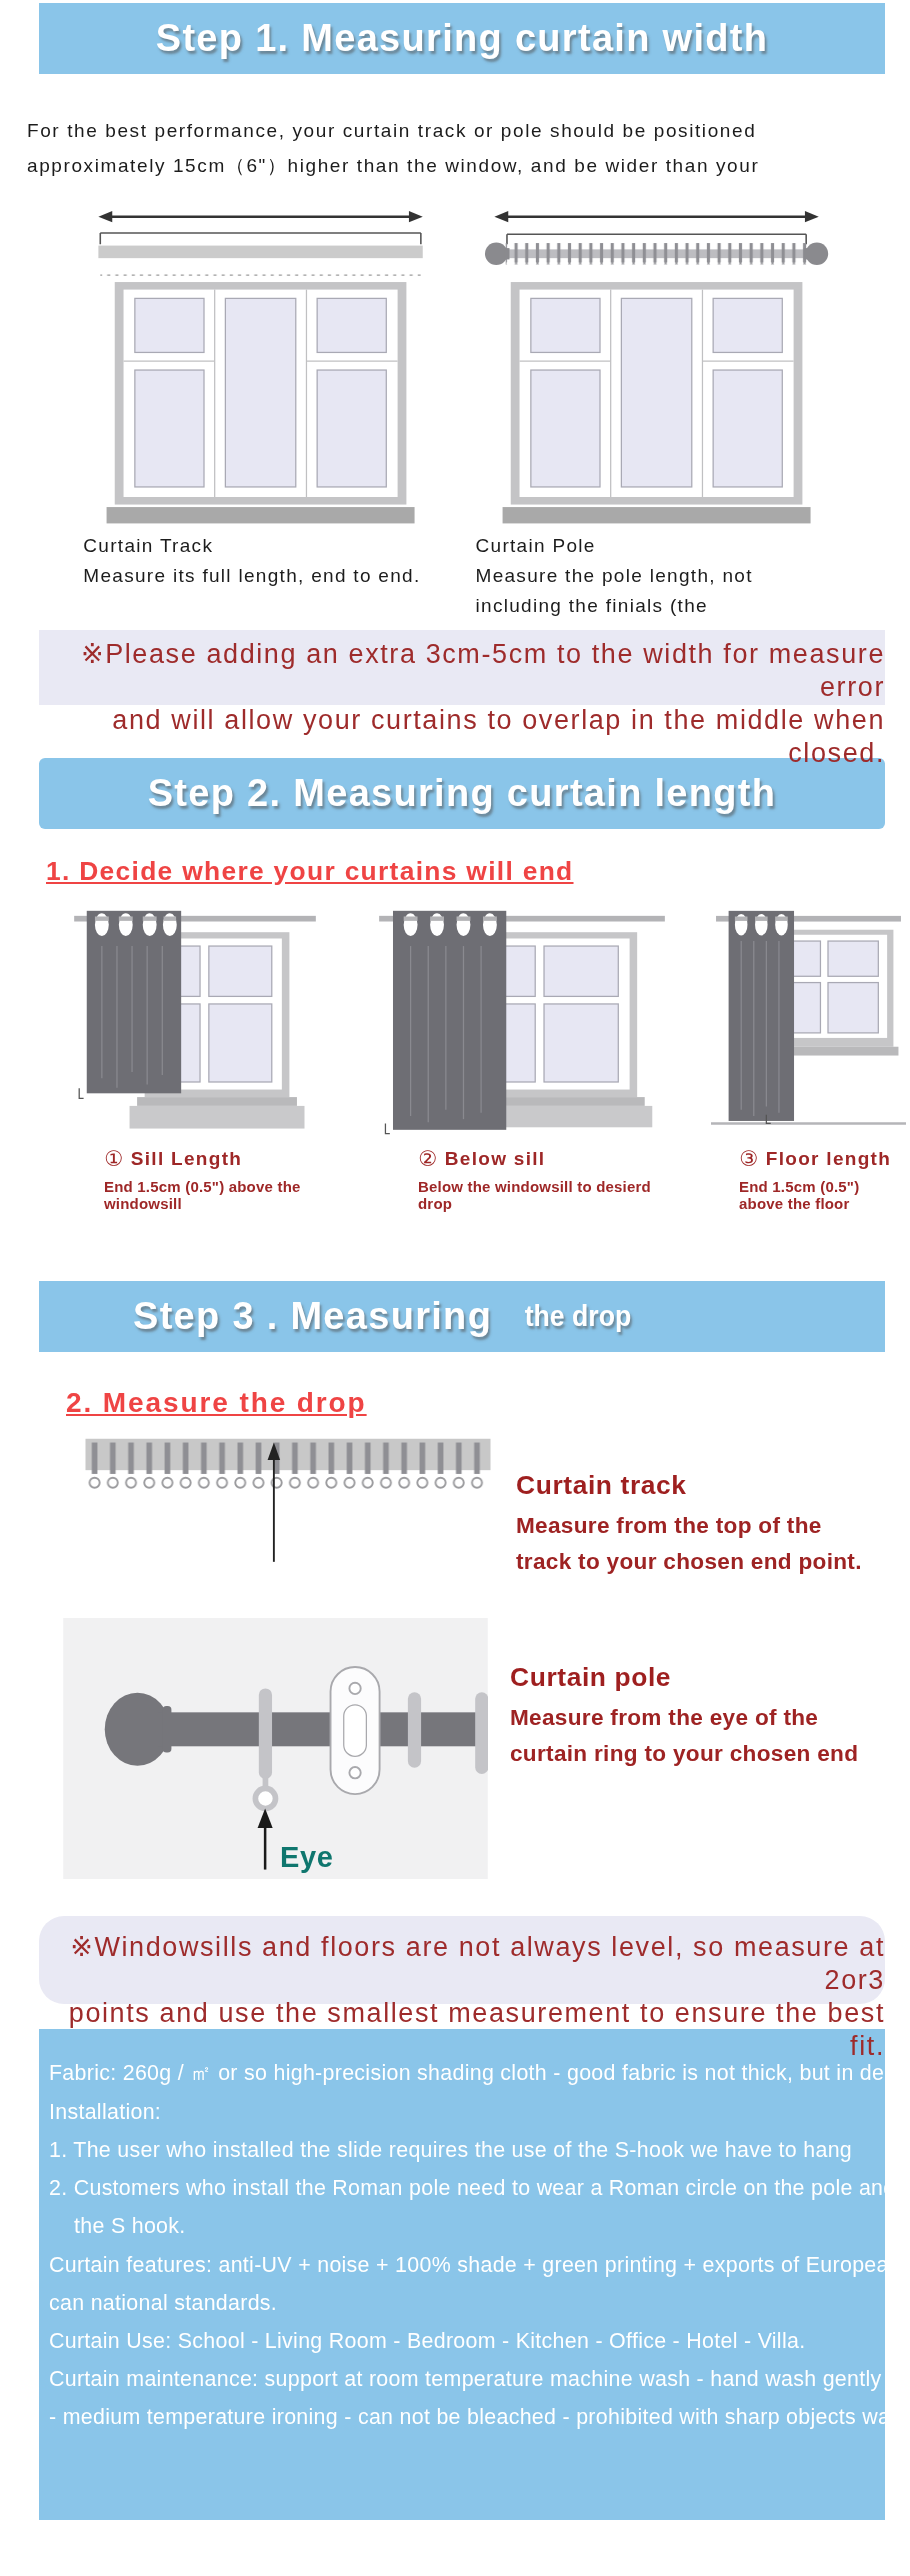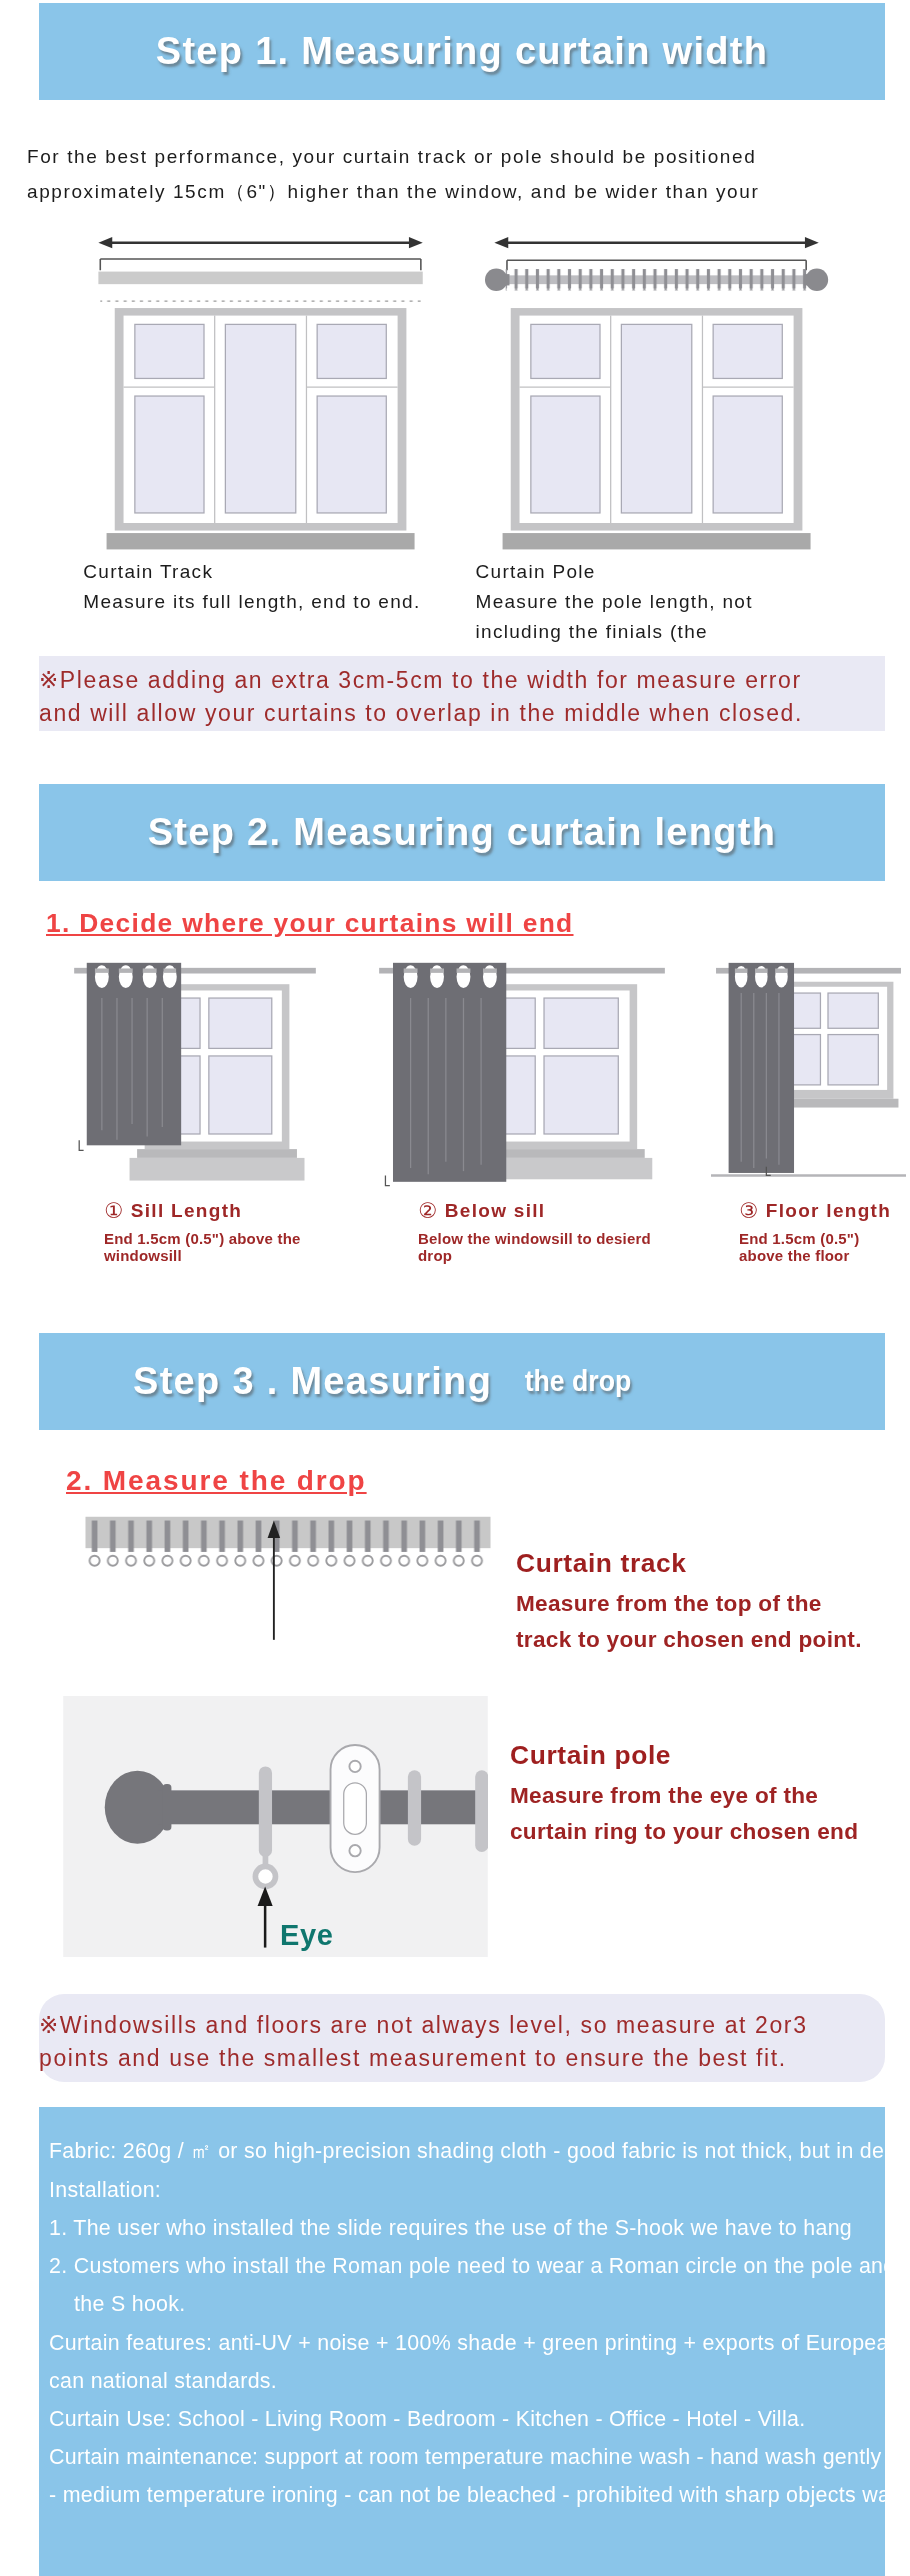--- a/index.html
+++ b/index.html
@@ -6,21 +6,21 @@
   html,body { margin:0; padding:0; background:#ffffff; }
   body {
     width:910px; height:2576px; overflow:hidden; position:relative;
     font-family:"Liberation Sans","DejaVu Sans",sans-serif;
     -webkit-font-smoothing:antialiased;
   }
   .band { margin-left:39px; width:846px; }
 
   
   .banner {
-    height:97px; background:#8AC5E9; color:#ffffff;
+    height:71px; background:#8AC5E9; color:#ffffff;
     display:flex; align-items:center; justify-content:center;
     font-size:38px; font-weight:bold; letter-spacing:1.3px;
     text-shadow:1.9px 2.5px 2.5px rgba(80,80,80,0.55);
   }
   .banner.left-align { justify-content:flex-start; padding-left:94px;gap:10px; }
   .banner .sub { font-size:29px; letter-spacing:0; margin-left:17.6px; transform:scaleX(0.92); }
 
   
   .intro {
     margin-top:39px; padding-left:27px; font-size:19px; line-height:35px;
@@ -30,22 +30,22 @@
   
   .diag-row { display:flex; margin-left:72px; margin-top:15.7px; gap:22px; }
   .diag-row svg { display:block; }
 
   .cap-row { display:flex; margin-left:72px; margin-top:5px; }
   .caption { width:374px; padding-left:11.3px; font-size:19px; line-height:30px; color:#1c1c1c; letter-spacing:1.3px; }
   .caption + .caption { margin-left:22px; padding-left:7.5px; }
 
   
   .note {
-    background:#E9E9F4; color:#9E2B2B; text-align:left;
-    font-size:23px; line-height:33px; letter-spacing:1.6px;
+    background:#E9E9F4; color:#9E2B2B; text-align:right;
+    font-size:27px; line-height:33px; letter-spacing:1.6px;
     padding-top:8.2px; height:75px; margin-top:9.4px;
   }
   .note.second { height:88px; padding-top:15px;border-radius:25px; }
 
   
   .h-black { font-weight:bold; color:#ef4444; letter-spacing:1.3px;text-decoration:underline; }
   .heading1 { margin-top:26.4px; padding-left:46px; font-size:26.4px; }
   .heading2 { margin-top:35px; padding-left:66px; font-size:28px; letter-spacing:1.9px; }
 
   
@@ -171,21 +171,21 @@
       <div>Measure the pole length, not</div>
       <div>including the finials (the</div>
     </div>
   </div>
 
   <div class="note band">
     <div>※Please adding an extra 3cm-5cm to the width for measure error</div>
     <div>and will allow your curtains to overlap in the middle when closed.</div>
   </div>
 
-  <div class="banner band" style="margin-top:53px;">
+  <div class="banner band" style="margin-top:53px;border-radius:6px;">
     <span>Step 2. Measuring curtain length</span>
   </div>
 
   <div class="h-black heading1">1. Decide where your curtains will end</div>
 
   <div class="opt-row">
 
     <div class="opt" style="width:252px;">
       <svg width="252" height="236" viewBox="0 0 400 375">
         <rect x="8" y="22" width="384" height="9" fill="#b3b3b6"></rect>

